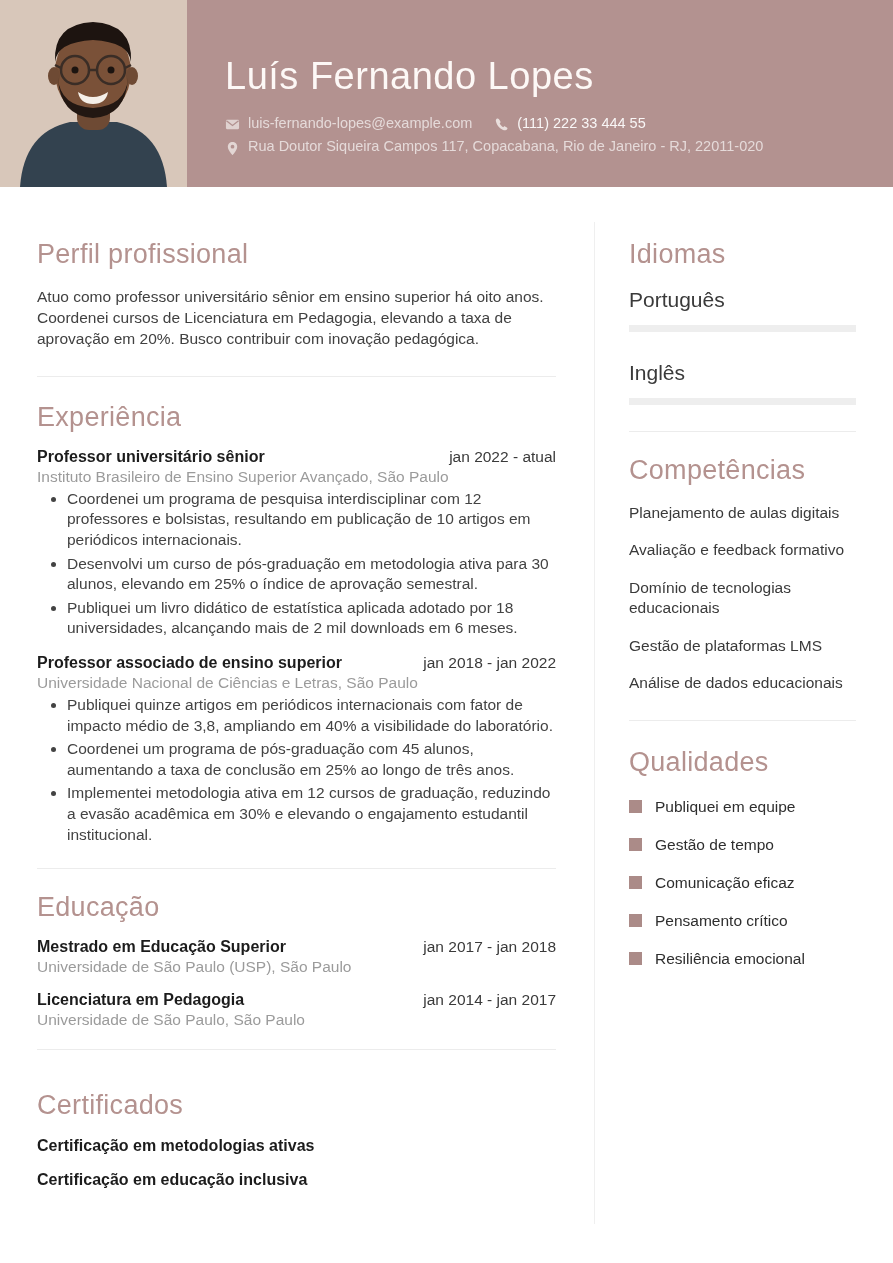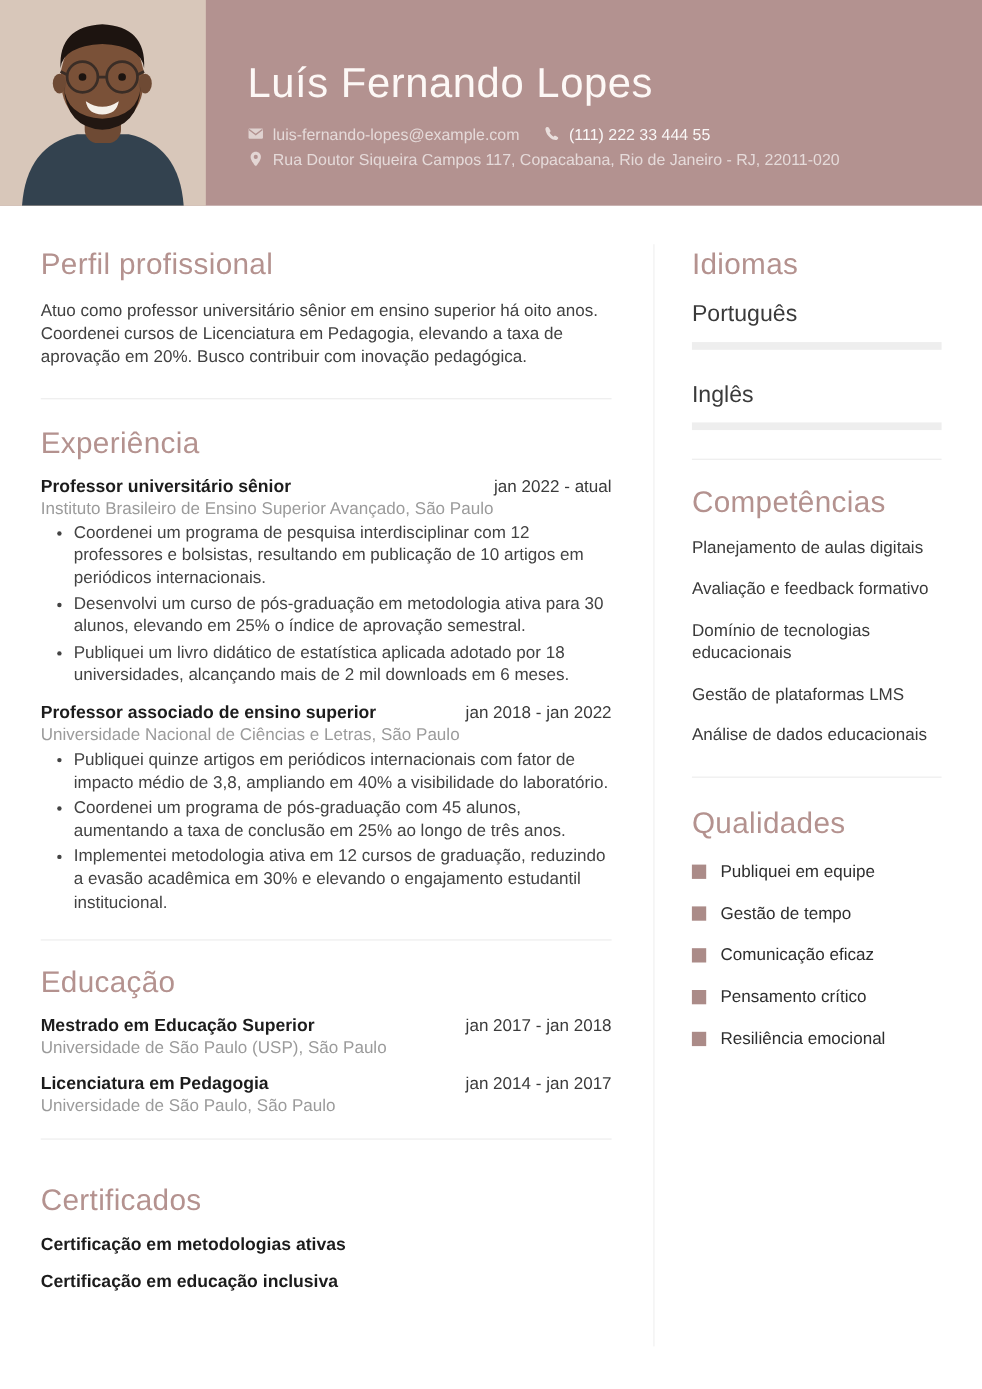--- a/index.html
+++ b/index.html
@@ -39,42 +39,42 @@
     color: #fdf8f6;
     line-height: 1.1;
     white-space: nowrap;
   }
   .contact {
     margin-top: 16px;
     font-size: 14.5px;
     line-height: 1.28;
   }
   .contact-row { display: flex; align-items: center; gap: 22px; margin-bottom: 5px; }
-  .contact-item { display: flex; align-items: flex-start; gap: 8px; color: rgba(255,255,255,0.66); }
+  .contact-item { display: flex; align-items: flex-end; gap: 8px; color: rgba(255,255,255,0.66); }
   .contact-item.bright { color: rgba(255,255,255,0.92); }
   .cicon { width: 15px; height: 15px; flex: none; opacity: 0.85; }
 
   
   .main { display: flex; padding: 0 37px; }
   .col-left { width: 519px; flex: none; }
   .col-right { width: 227px; flex: none; margin-left: 73px; }
   .v-divider {
     position: absolute;
     left: 594px; top: 222px;
     width: 1px; height: 1002px;
     background: #efefef;
   }
 
   h2.section-title {
     font-size: 27px;
     font-weight: 400;
     color: #b4928f;
     letter-spacing: 0.3px;
   }
-  .mt-first { margin-top: 38px; }
+  .mt-first { margin-top: 52px; }
   .hr { border: none; border-top: 1px solid #ececec; }
 
   
   .profile-text {
     margin-top: 17px;
     font-size: 15.5px;
     line-height: 1.35;
     color: #414141;
     max-width: 519px;
   }

